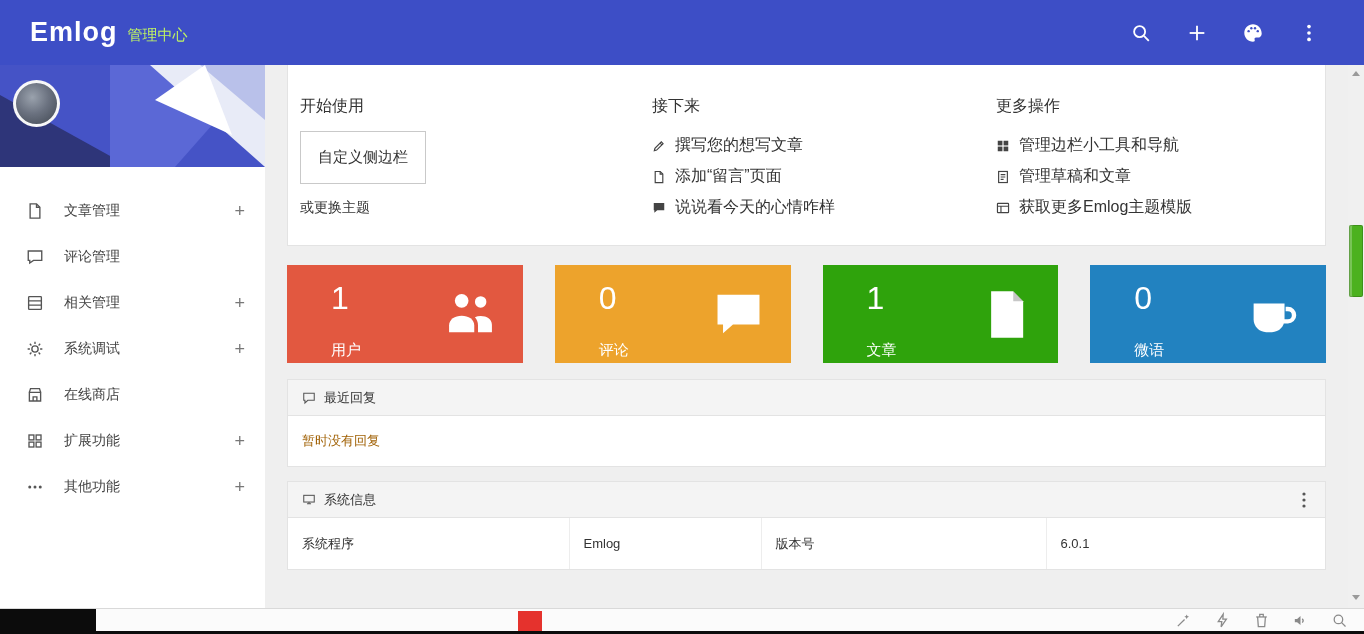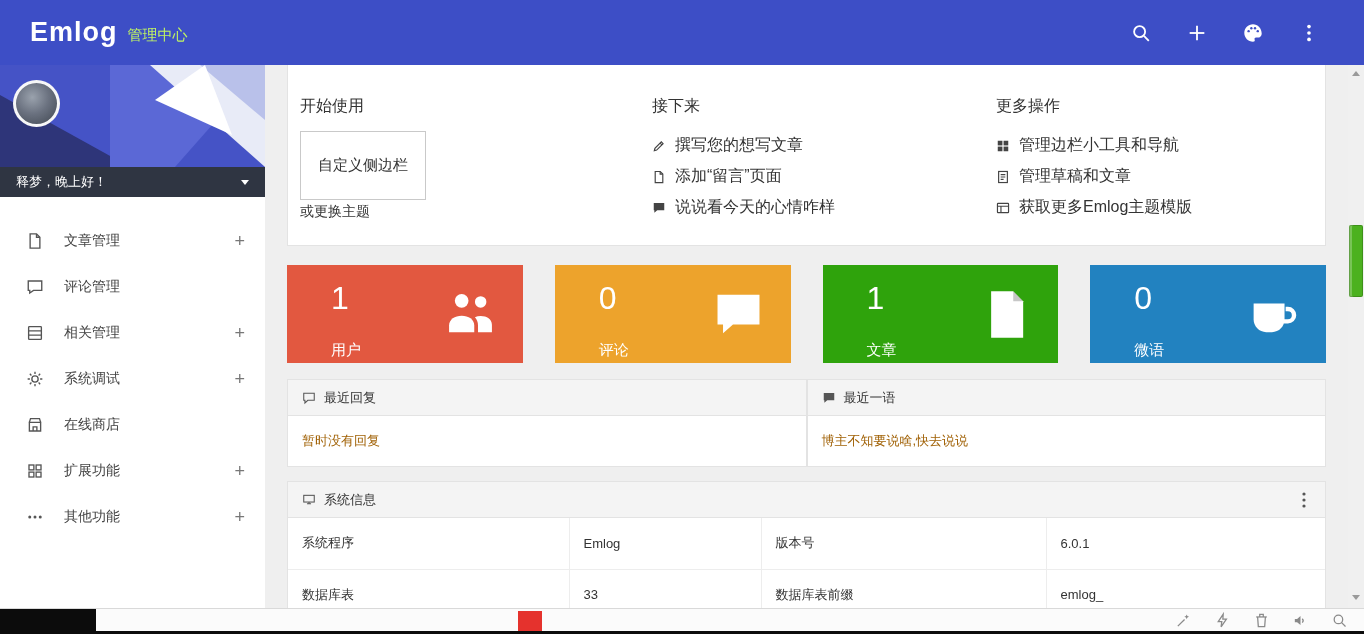--- a/index.html
+++ b/index.html
@@ -16,22 +16,22 @@
   .greeting{height:30px;background:#2f3542;color:#fff;font-size:13px;display:flex;align-items:center;padding:0 16px;cursor:pointer}
   .caret{margin-left:auto;width:0;height:0;border-left:4.5px solid transparent;border-right:4.5px solid transparent;border-top:5px solid #fff}
   .menu{padding-top:21px}
   .menu-item{height:46px;display:flex;align-items:center;padding:0 20px 0 26px;font-size:14px;color:#444;cursor:pointer}
   .mi-icon{width:18px;height:18px;color:#555;margin-right:20px;flex:none}
   .mi-plus{margin-left:auto;font-size:18px;color:#777}
   .main{position:absolute;left:265px;top:65px;width:1083px;height:543px;overflow:hidden;padding:0 22px;z-index:10}
   .card{background:#fff;border:1px solid #e3e3e3}
   .welcome{margin-top:-10px;padding:40px 12px 22px;display:grid;grid-template-columns:352px 344px 1fr}
   .w-title{font-size:16px;font-weight:400;color:#333}
-  .w-btn{display:inline-block;margin-top:14px;padding:24px 17px;border:1px solid #c9c9c9;background:#fff;font-size:15px;color:#333;cursor:pointer;width:max-content}
-  .w-link{margin-top:3px;font-size:14px;color:#333;cursor:pointer;width:max-content}
+  .w-btn{display:inline-block;margin-top:14px;padding:16px 17px;border:1px solid #c9c9c9;background:#fff;font-size:15px;color:#333;cursor:pointer;width:max-content}
+  .w-link{margin-top:15px;font-size:14px;color:#333;cursor:pointer;width:max-content}
   .w-list{margin-top:13px}
   .w-item{display:flex;align-items:center;gap:9px;height:31px;font-size:16px;color:#333;cursor:pointer;width:max-content}
   .wi-icon{width:14px;height:14px;color:#444;flex:none}
   .stats{display:flex;gap:32px;margin-top:19px}
   .stat{flex:1;height:98px;position:relative;color:#fff;cursor:pointer}
   .st-num{position:absolute;left:44px;top:15px;font-size:32px}
   .st-lbl{position:absolute;left:44px;top:76px;font-size:15px}
   .st-icon{position:absolute;right:26px;top:23px;width:53px;height:53px}
   .panels{display:flex;margin-top:16px}
   .panel{flex:1}
@@ -100,24 +100,20 @@
     <svg width="265" height="102" viewBox="0 0 265 102">
       <rect width="265" height="102" fill="#4553c6"></rect>
       <polygon points="0,30 130,102 0,102" fill="#2e3579"></polygon>
       <polygon points="110,0 265,0 175,102 110,102" fill="#5b68d6"></polygon>
       <polygon points="150,0 265,0 265,102" fill="#e8ebf7"></polygon>
       <polygon points="200,0 265,0 265,55" fill="#b9c1ea"></polygon>
       <polygon points="155,35 205,0 232,70" fill="#ffffff"></polygon>
     </svg>
     <div class="avatar"></div>
   </div>
-  <div class="greeting">
-    <span>释梦，晚上好！</span>
-    <span class="caret"></span>
-  </div>
   <div class="menu">
     <div class="menu-item">
       <span class="mi-icon">
           <svg viewBox="0 0 24 24" fill="none" stroke="currentColor" stroke-width="1.8">
             <path d="M5.5 2.5h8.5L18.5 7v14.5h-13z"></path>
             <path d="M14 2.5V7h4.5"></path>
           </svg>
         </span>
       <span>文章管理</span>
       <span class="mi-plus">+</span>
@@ -311,31 +307,20 @@
     <div class="card panel">
       <div class="panel-h">
         <span class="ph-icon">
             <svg viewBox="0 0 24 24" fill="none" stroke="currentColor" stroke-width="1.8">
               <path d="M3 4h18v12h-11l-5 4.5V16H3z"></path>
             </svg>
           </span>
         <span>最近回复</span>
       </div>
       <div class="panel-b">暂时没有回复</div>
-    </div>
-    <div class="card panel">
-      <div class="panel-h">
-        <span class="ph-icon">
-            <svg viewBox="0 0 24 24" fill="currentColor">
-              <path d="M3 3.5h18V16h-12L4 20v-4H3z"></path>
-            </svg>
-          </span>
-        <span>最近一语</span>
-      </div>
-      <div class="panel-b">博主不知要说啥,快去说说</div>
     </div>
   </div>
 
   <div class="card sysinfo">
     <div class="panel-h">
       <span class="ph-icon">
           <svg viewBox="0 0 24 24" fill="none" stroke="currentColor" stroke-width="1.8">
             <rect x="3" y="4" width="18" height="11.5"></rect>
             <path d="M12 15.5v3M8.5 18.5h7"></path>
           </svg>
@@ -356,26 +341,20 @@
           <col style="width:285px">
           <col>
         </colgroup>
       <tbody>
           <tr>
         <td>系统程序</td>
         <td>Emlog</td>
         <td>版本号</td>
         <td>6.0.1</td>
       </tr>
-      <tr>
-        <td>数据库表</td>
-        <td>33</td>
-        <td>数据库表前缀</td>
-        <td>emlog_</td>
-      </tr>
 
     </tbody>
       </table>
   </div>
 
 </div>
 
 <div class="scrollbar">
   <div class="sb-arrow sb-up">
       <span class="tri-up"></span>

